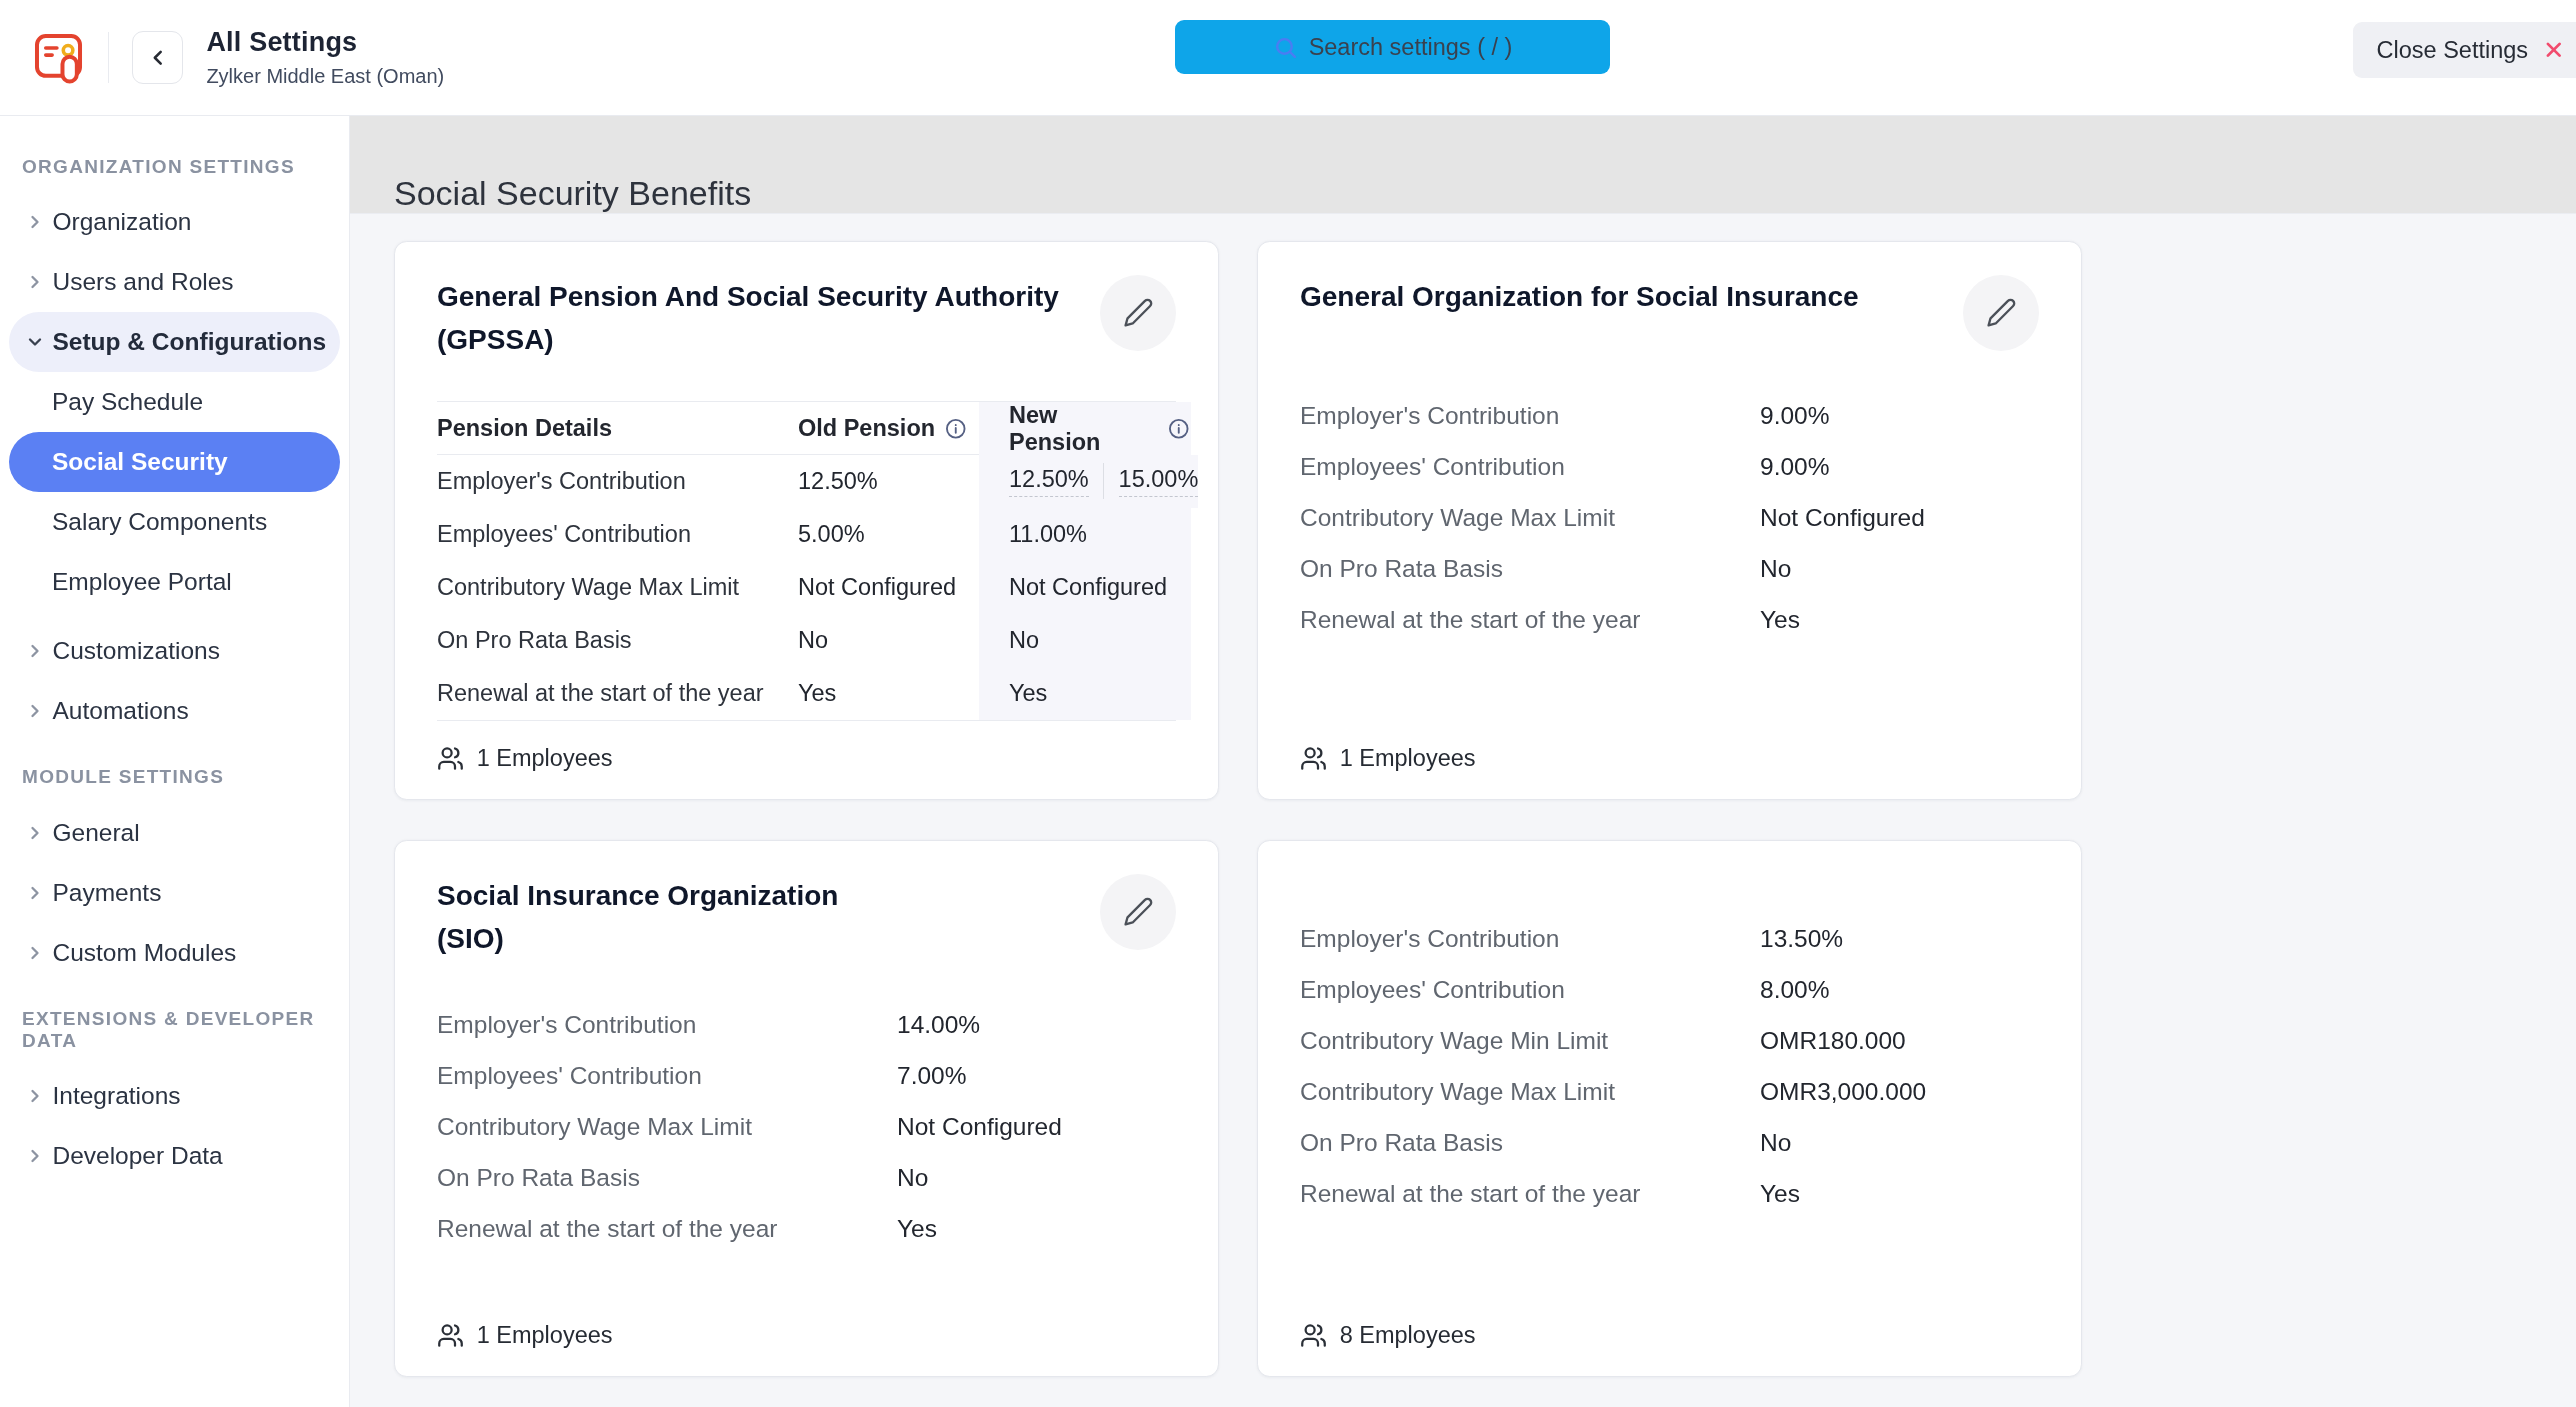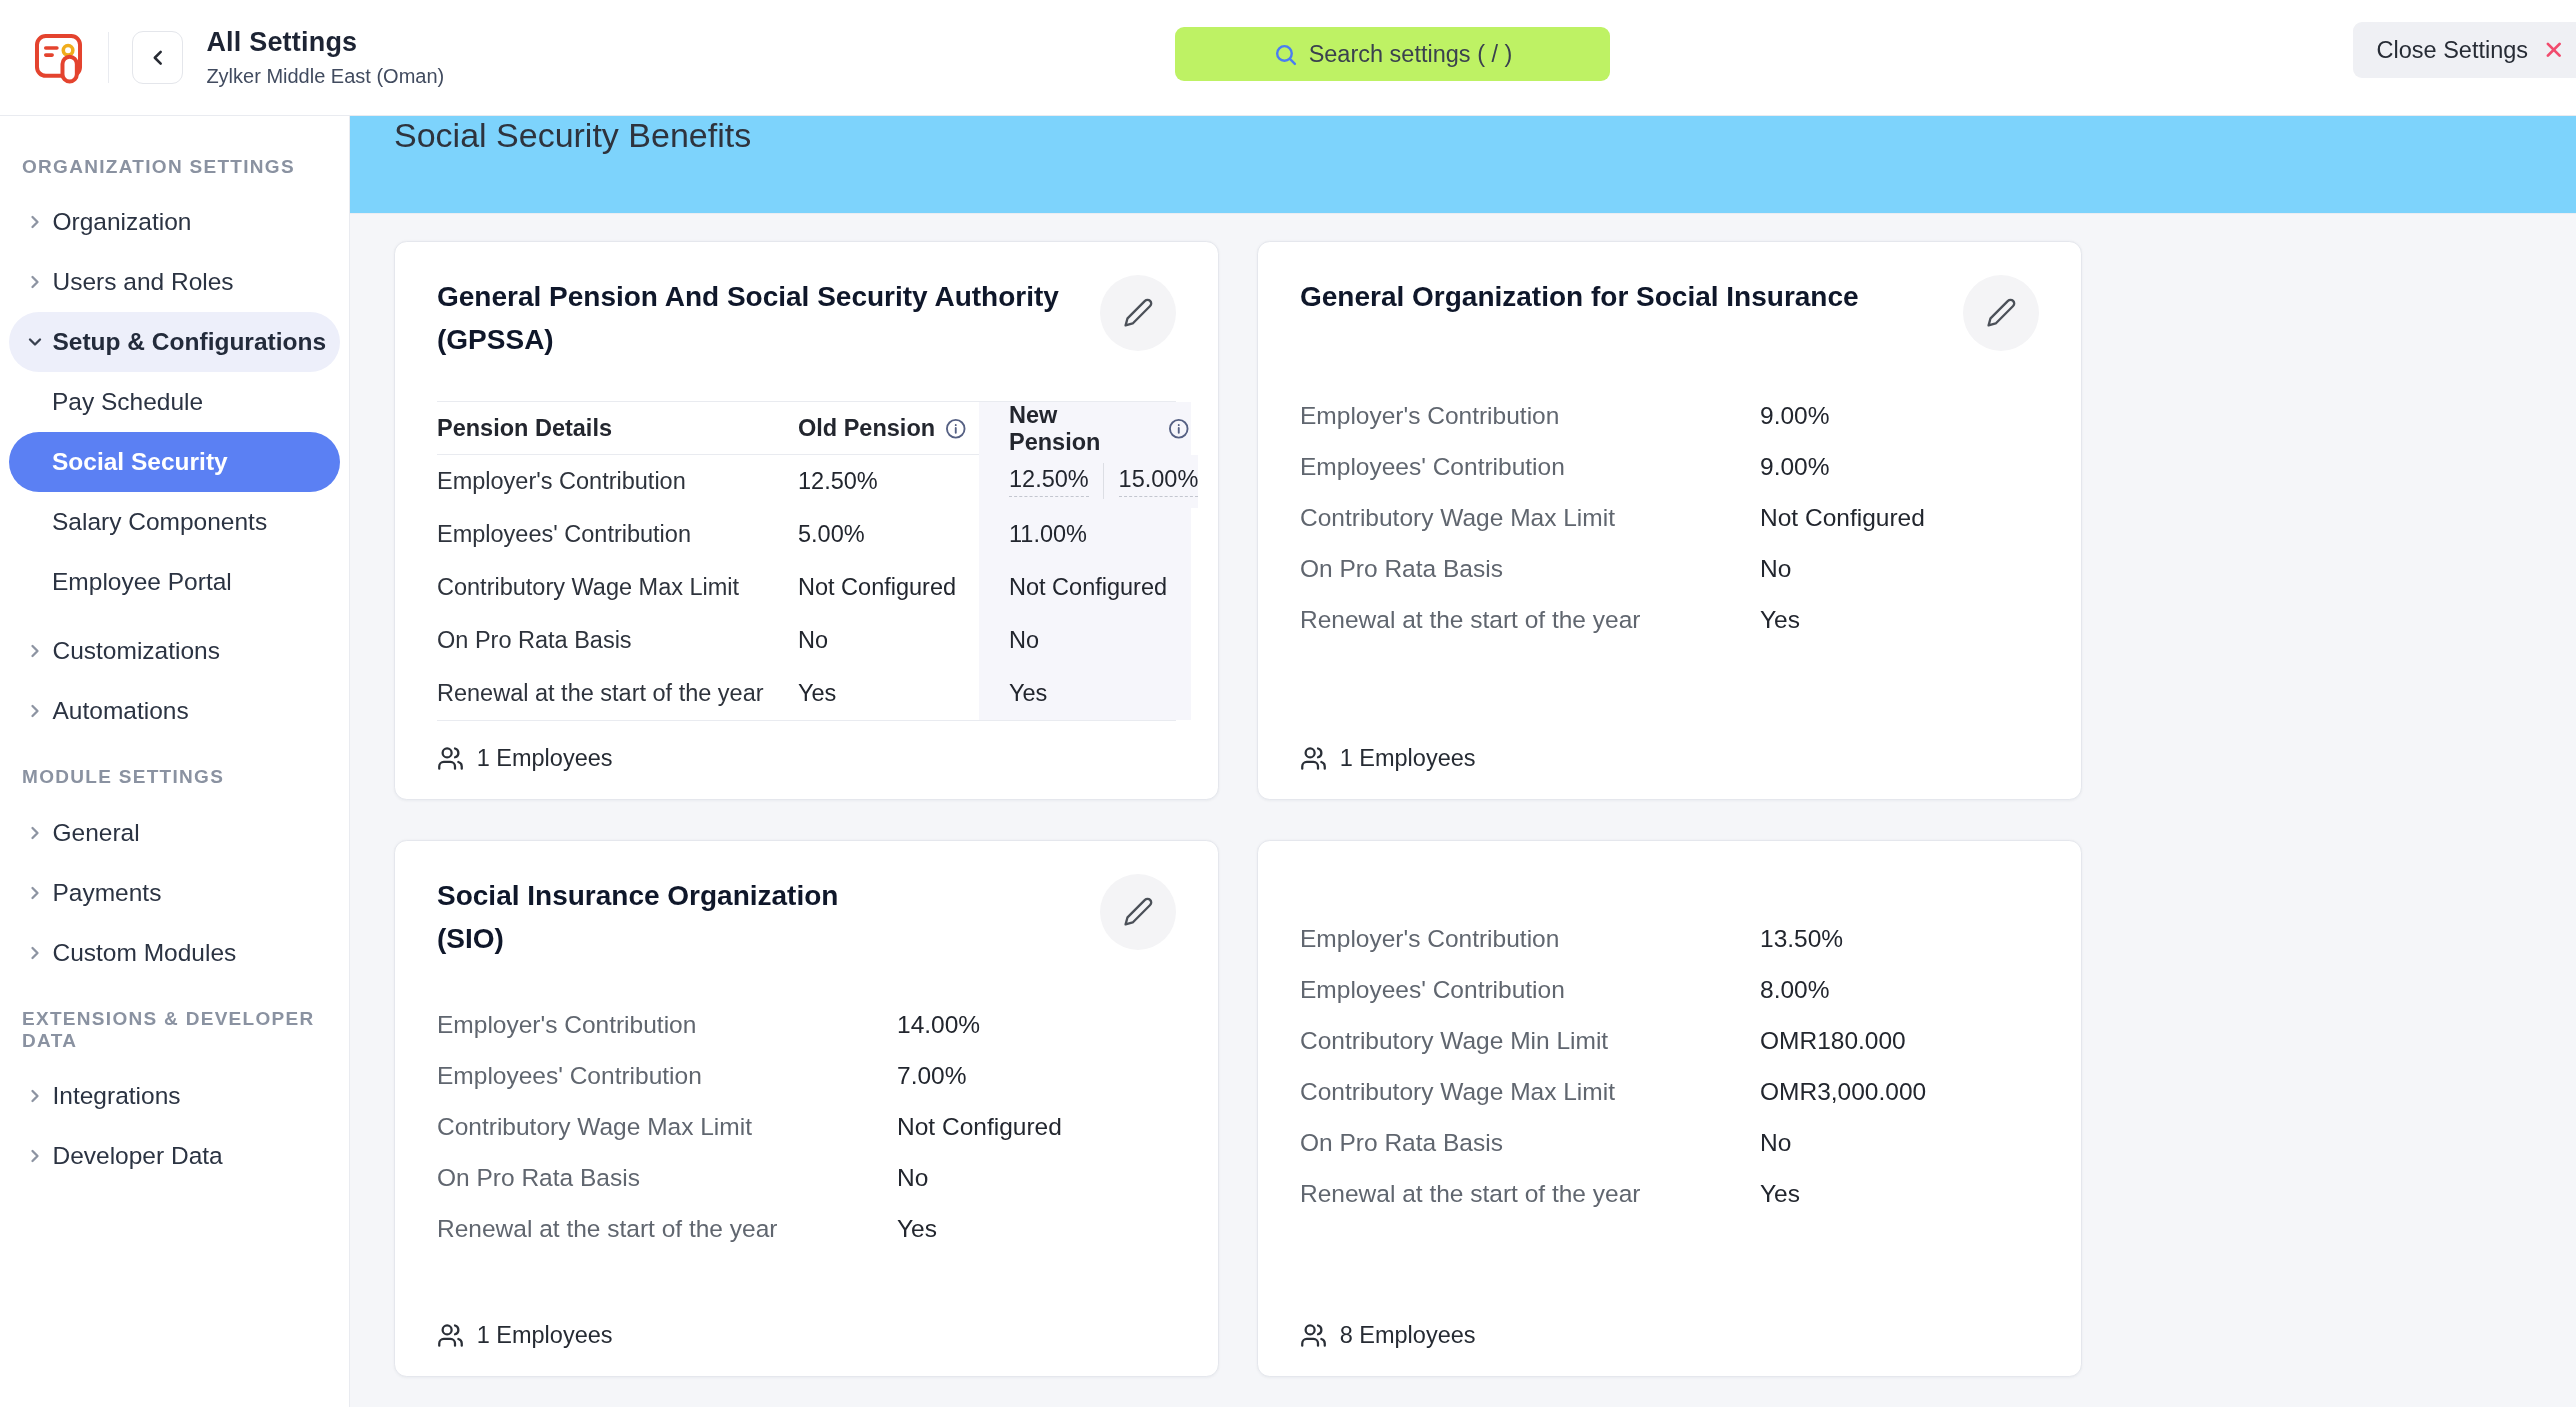--- a/index.html
+++ b/index.html
@@ -11,22 +11,22 @@
   .top-header { height:116px; background:#fff; border-bottom:0.9px solid #e9ebf0;
     display:flex; align-items:center; padding:0 33px; position:relative; z-index:3; }
   .h-left { display:flex; align-items:center; gap:23.5px; }
   .logo-box { width:51px; height:53px; display:flex; align-items:center; justify-content:center; cursor:pointer; }
   .h-divider { width:0.9px; height:51px; background:#e9ebf0; }
   .back-btn { width:51px; height:53px; border:1.4px solid #e4e6eb; border-radius:11px; background:#fff;
     display:flex; align-items:center; justify-content:center; cursor:pointer; }
   .h-titles { display:flex; flex-direction:column; gap:6.3px; }
   .h-title { font-size:27px; font-weight:700; color:#1d2434; letter-spacing:0.2px; }
   .h-sub { font-size:20px; color:#414b5f; }
-  .search-pill { position:absolute; left:1175px; top:27px; width:435px; height:54px;
-    background:#bef264; border-radius:9px; display:flex; align-items:center; justify-content:center;
+  .search-pill { position:absolute; left:1175px; top:20px; width:435px; height:54px;
+    background:#0ea5e9; border-radius:9px; display:flex; align-items:center; justify-content:center;
     gap:11px; font-size:23.5px; color:#3a414e; cursor:text; }
   .close-btn { position:absolute; right:-12.7px; top:22px; height:56px; background:#eff0f4; border:none;
     border-radius:9px; display:flex; align-items:center; gap:13.6px; padding:0 23.5px;
     font-size:23.5px; color:#272c35; font-family:inherit; cursor:pointer; }
 
   
   .shell { display:flex; height:1308px; }
 
   
   .sidebar { width:350px; background:#fff; border-right:0.9px solid #e9ebf0; padding-top:27px; flex-shrink:0; }
@@ -36,22 +36,22 @@
   .side-item { height:60px; margin:0 9px; border-radius:30px; display:flex; align-items:center;
     padding-left:16.3px; gap:7.2px; font-size:24.5px; font-weight:500; color:#2b3342; cursor:pointer; }
   .side-item .chev { width:20px; height:20px; display:flex; align-items:center; justify-content:center; }
   .side-item.sub { padding-left:43px; }
   .side-item.open-pill { background:#edeffa; color:#232b3b; font-weight:600; }
   .side-item.active { background:#5b80f3; color:#fff; font-weight:700; }
   .side-item.gap-top { margin-top:9px; }
 
   
   .main { flex:1; background:#f5f6f9; display:flex; flex-direction:column; min-width:0; }
-  .title-bar { height:98px; background:#7dd3fc; border-bottom:0.9px solid #ebedf2;
-    display:flex; align-items:flex-start; padding-left:44px; }
+  .title-bar { height:98px; background:#e5e5e5; border-bottom:0.9px solid #ebedf2;
+    display:flex; align-items:flex-end; padding-left:44px; }
   .page-title { font-size:34px; font-weight:500; color:#2e333d; }
 
   .cards { padding:27px 0 0 44px; display:grid; grid-template-columns:825px 825px;
     column-gap:38px; row-gap:40px; }
   .card { background:#fff; border:0.9px solid #e5e7ed; border-radius:12.7px;
     padding:33px 42px 27px 42px; display:flex; flex-direction:column;
     box-shadow:0 0.9px 2.7px rgba(25,30,50,.05); }
   .card.r1 { height:559px; }
   .card.r2 { height:537px; }
   .card-head { display:flex; justify-content:space-between; align-items:flex-start; }

